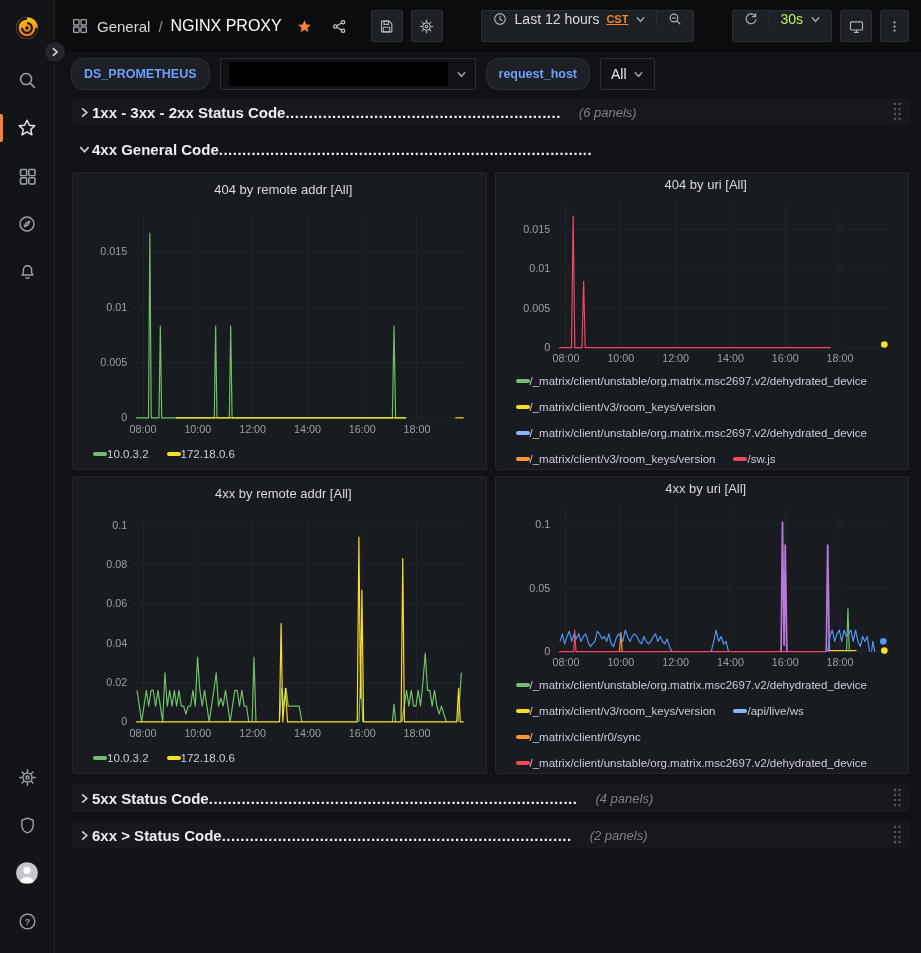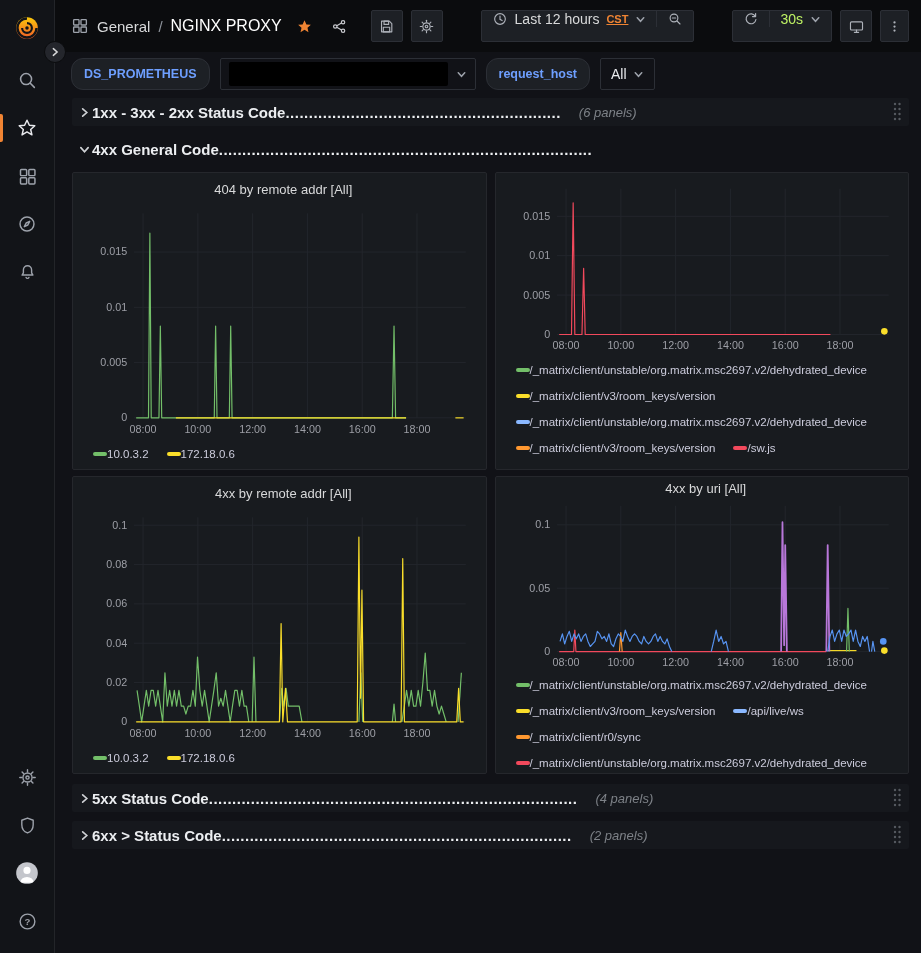--- a/index.html
+++ b/index.html
@@ -389,20 +389,21 @@
                   <span class="legend-label">10.0.3.2</span>
                 </span>
                 <span class="legend-item">
                   <span class="legend-swatch" style="background: rgb(250, 222, 42);"></span>
                   <span class="legend-label">172.18.0.6</span>
                 </span>
               </div>
             </div>
         </section>
         <section class="panel">
+          <h2 class="panel-title">404 by uri [All]</h2>
           <div class="chart-wrap short">
               <svg viewBox="0 0 397 178">
                 <line x1="46" y1="159" x2="385" y2="159" stroke="#23262c" stroke-width="1"></line>
                 <text x="39" y="162.5" text-anchor="end">0</text>
                 <line x1="46" y1="118.72972972972973" x2="385" y2="118.72972972972973" stroke="#23262c" stroke-width="1"></line>
                 <text x="39" y="122.22972972972973" text-anchor="end">0.005</text>
                 <line x1="46" y1="78.45945945945945" x2="385" y2="78.45945945945945" stroke="#23262c" stroke-width="1"></line>
                 <text x="39" y="81.95945945945945" text-anchor="end">0.01</text>
                 <line x1="46" y1="38.18918918918918" x2="385" y2="38.18918918918918" stroke="#23262c" stroke-width="1"></line>
                 <text x="39" y="41.68918918918918" text-anchor="end">0.015</text>

